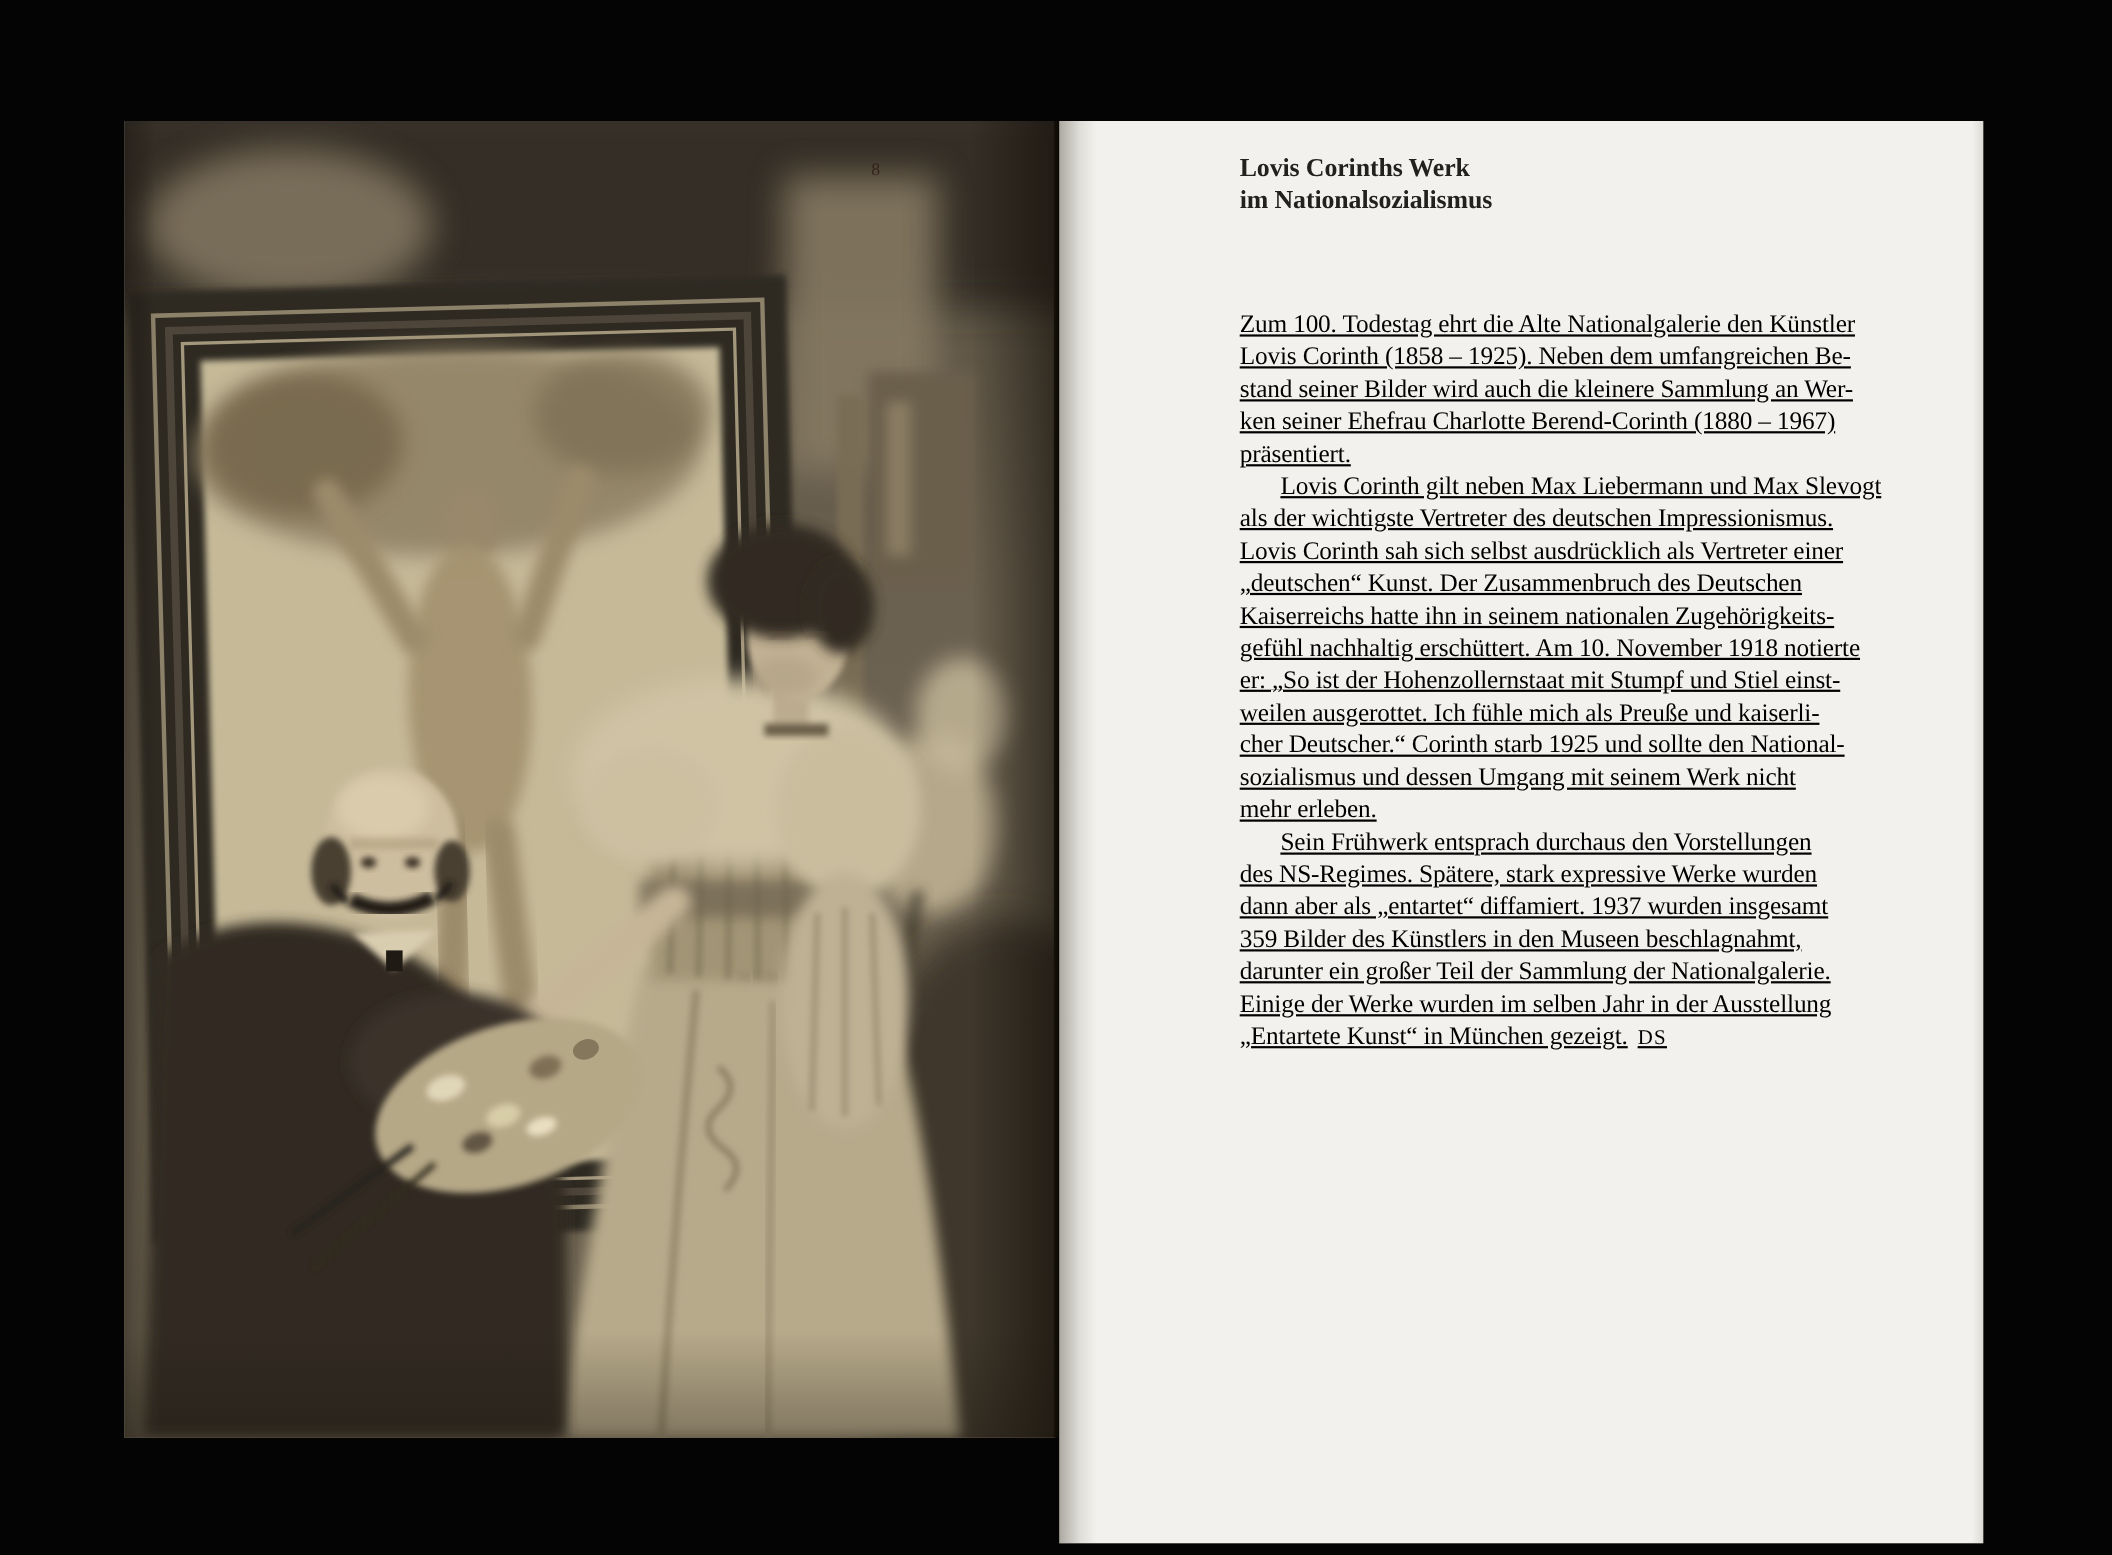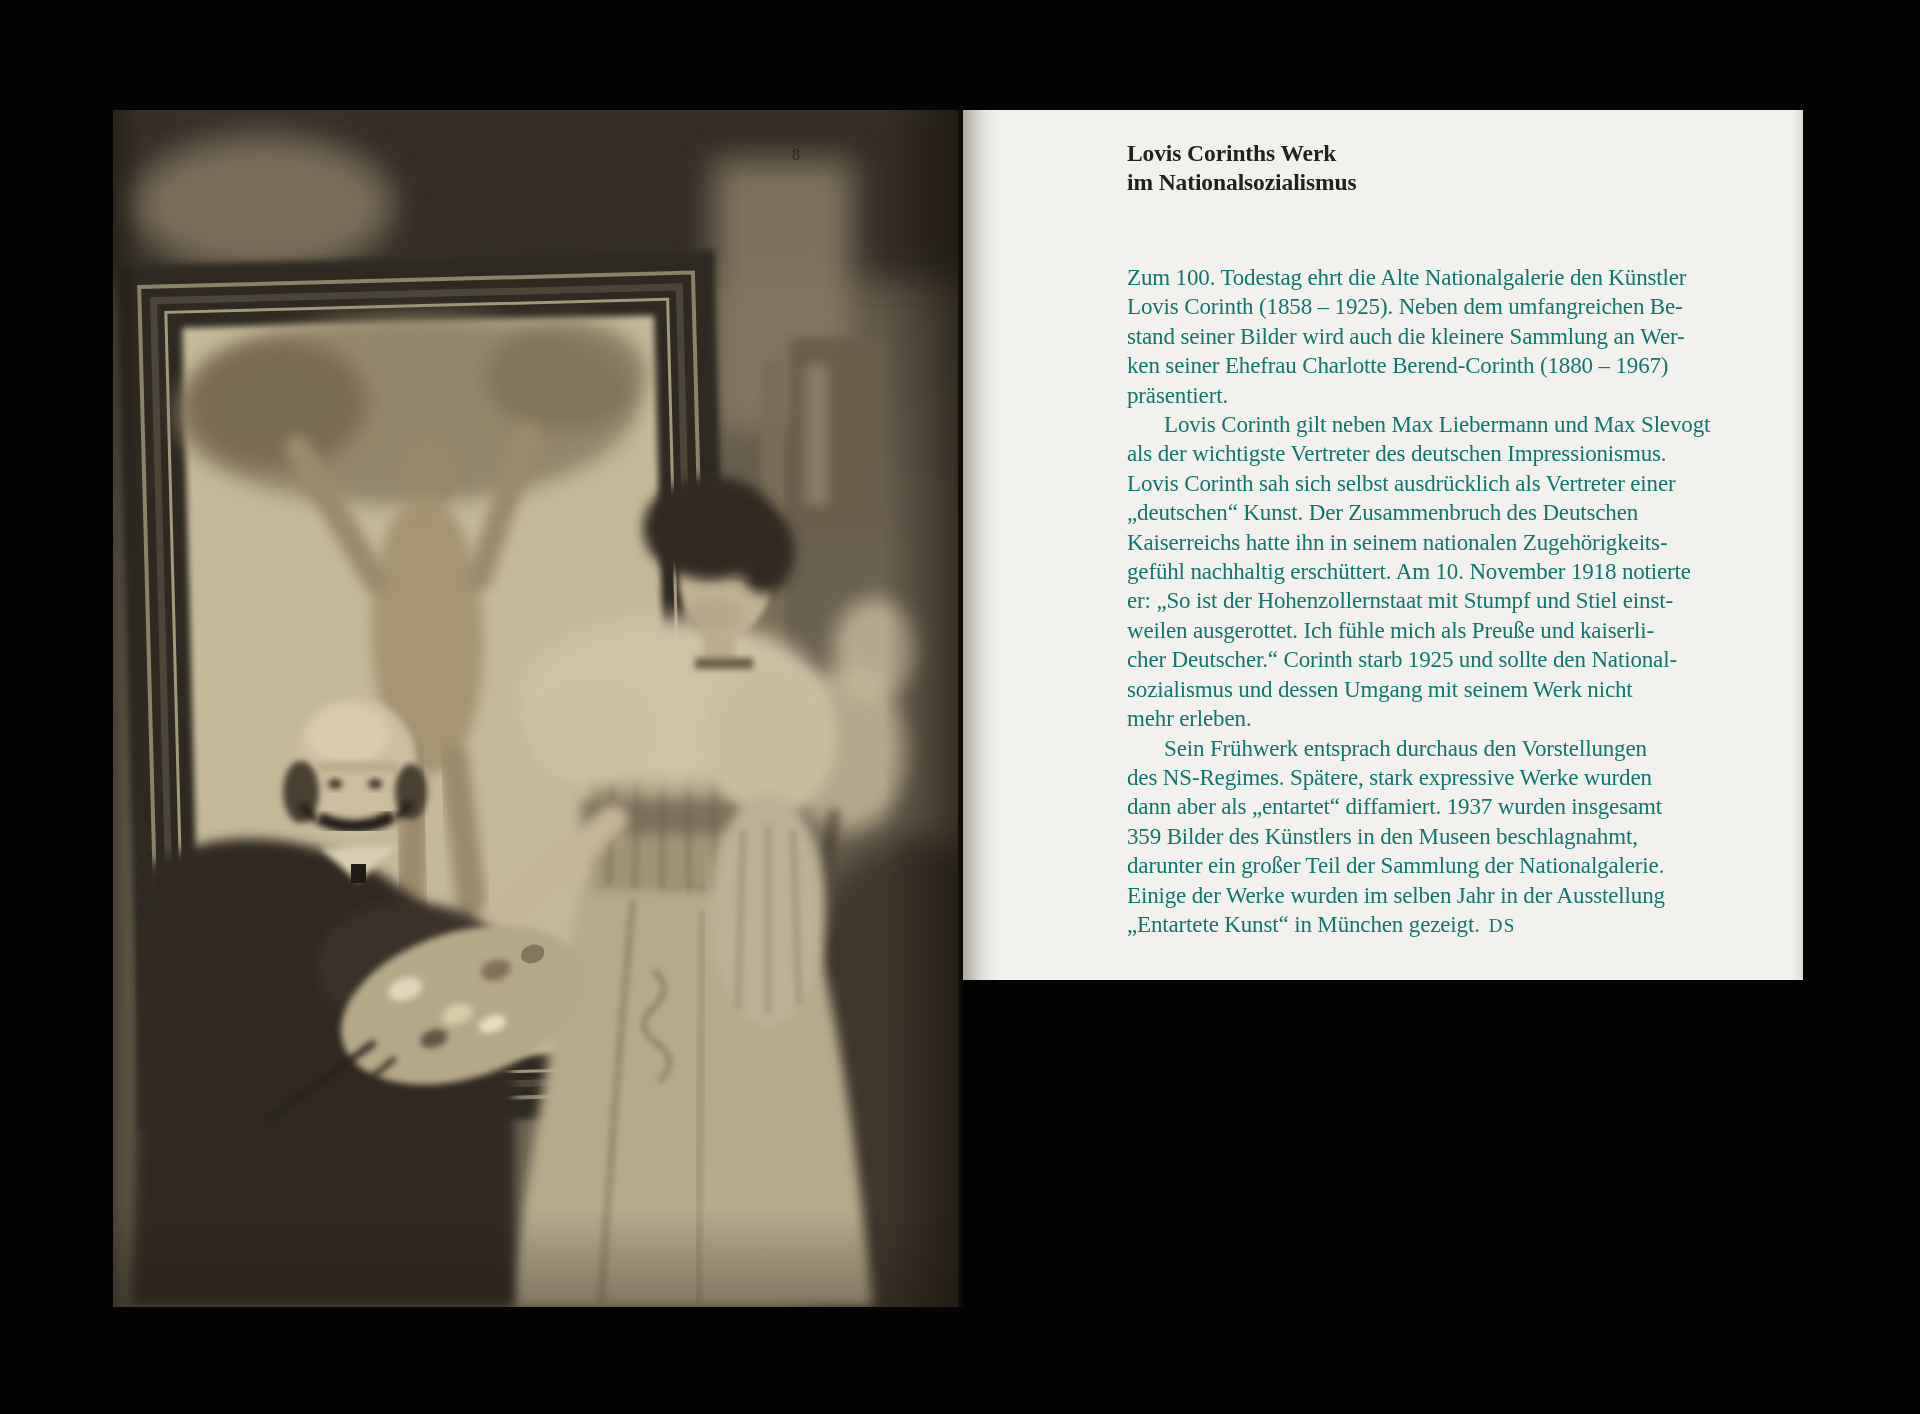--- a/index.html
+++ b/index.html
@@ -29,42 +29,43 @@
   
   .spine-gap {
     position: absolute; left: 958px; top: 110px;
     width: 6px; height: 1197px;
     background: linear-gradient(90deg, #161209, #070502);
   }
 
   
   .page-right {
     position: absolute; left: 963px; top: 110px;
-    width: 840px; height: 870px;
+    width: 840px; height: 1293px;
     background: #f2f1ed;
   }
   .page-right .spine-shadow {
     position: absolute; left: 0; top: 0; width: 34px; height: 100%;
     background: linear-gradient(90deg, rgba(60,52,38,0.38), rgba(60,52,38,0.10) 55%, rgba(60,52,38,0) 100%);
     pointer-events: none;
   }
   .page-right .edge-tint {
     position: absolute; right: 0; top: 0; width: 10px; height: 100%;
     background: linear-gradient(270deg, rgba(90,80,60,0.14), rgba(90,80,60,0) 100%);
     pointer-events: none;
   }
   .article-title {
     position: absolute; left: 164px; top: 29px; width: 560px;
     font-size: 23.5px; font-weight: bold; line-height: 29.4px;
     color: #23211e; white-space: pre-line; letter-spacing: -0.1px;
   }
   .article-body {
-    position: absolute; left: 164px; top: 153px; width: 688px;
-    font-size: 23px; line-height: 29.4px; color: #0f766e;
+    position: absolute; left: 164px; top: 170px; width: 688px;
+    font-size: 23px; line-height: 29.4px; color: #000000;
     letter-spacing: -0.15px;
+    text-decoration: underline;
   }
   .para { margin: 0; white-space: pre-line; }
   .para.indent { text-indent: 37px; }
   .initials {
     font-size: 19px; letter-spacing: 1.2px; margin-left: 9px;
   }
 </style>
 </head>
 <body>
 

